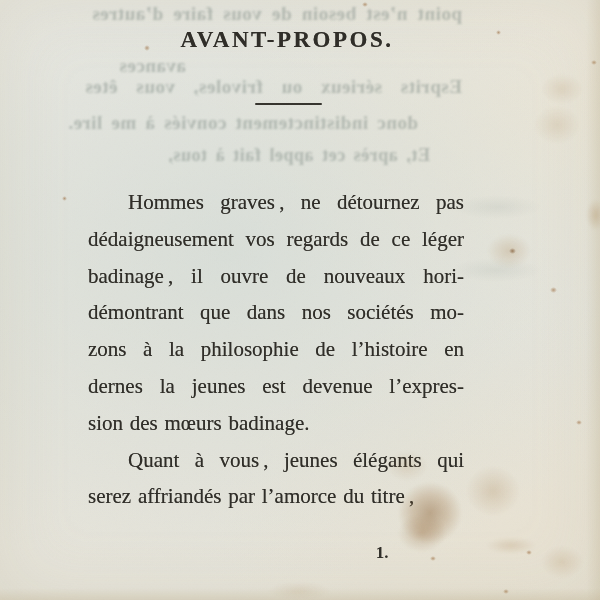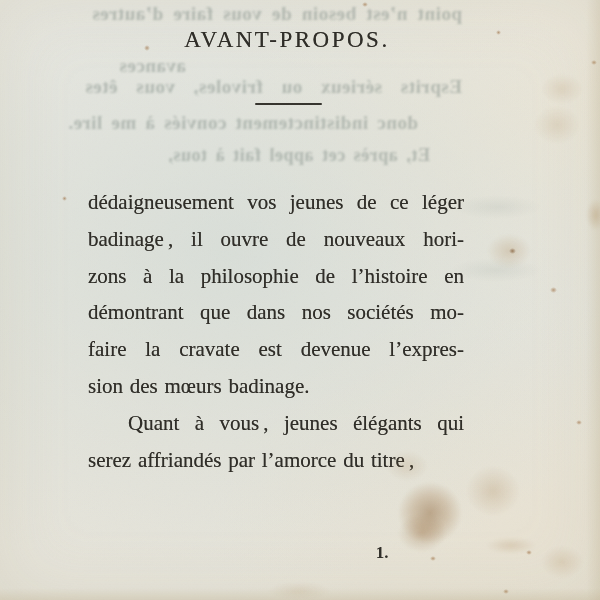--- a/index.html
+++ b/index.html
@@ -33,21 +33,21 @@
   .bl3{left:68px;top:111px;width:350px;}
   .bl4{left:168px;top:143px;width:262px;font-size:18px;}
   .ghost{position:absolute;pointer-events:none;border-radius:40%;
     background:radial-gradient(closest-side, rgba(140,152,146,0.14), transparent);}
   .gh-a{left:452px;top:195px;width:90px;height:24px;}
   .gh-b{left:450px;top:258px;width:92px;height:24px;}
 
   
   .title{
     position:absolute;left:88px;top:27px;width:398px;margin:0;
-    text-align:center;font-size:23px;font-weight:400;
+    text-align:center;font-size:23px;font-weight:700;
     letter-spacing:2.5px;color:#2e2c27;
     text-shadow:0 0 0.4px rgba(40,38,32,0.65);
   }
   .rule{
     position:absolute;left:255px;top:103px;width:67px;height:2px;
     background:#35332d;border-radius:1px;
   }
   .textblock{
     position:absolute;left:88px;top:184px;width:376px;
     font-size:21px;color:#2e2c27;
@@ -120,25 +120,26 @@
   <div class="bleed bl2">Esprits sérieux ou frivoles, vous êtes</div>
   <div class="bleed bl3">donc indistinctement conviés à me lire.</div>
   <div class="bleed bl4">Et, après cet appel fait à tous, j’entre</div>
   <div class="ghost gh-a"></div>
   <div class="ghost gh-b"></div>
 
   <h1 class="title">AVANT-PROPOS.</h1>
   <div class="rule"></div>
 
   <div class="textblock">
-    <p class="line jfy">dédaigneusement vos jeunes de ce léger</p>
+    <p class="line jfy indent">Hommes graves , ne détournez pas</p>
+    <p class="line jfy">dédaigneusement vos regards de ce léger</p>
     <p class="line jfy">badinage , il ouvre de nouveaux hori-</p>
+    <p class="line jfy">démontrant que dans nos sociétés mo-</p>
     <p class="line jfy">zons à la philosophie de l’histoire en</p>
-    <p class="line jfy">démontrant que dans nos sociétés mo-</p>
-    <p class="line jfy">faire la cravate est devenue l’expres-</p>
+    <p class="line jfy">dernes la jeunes est devenue l’expres-</p>
     <p class="line">sion des mœurs badinage.</p>
     <p class="line jfy indent">Quant à vous , jeunes élégants qui</p>
     <p class="line">serez affriandés par l’amorce du titre ,</p>
   </div>
 
   <div class="pagenum">1.</div>
 
   <div class="spot st-upper"></div>
   <div class="spot st-lobe"></div>
   <div class="spot st-main"></div>

